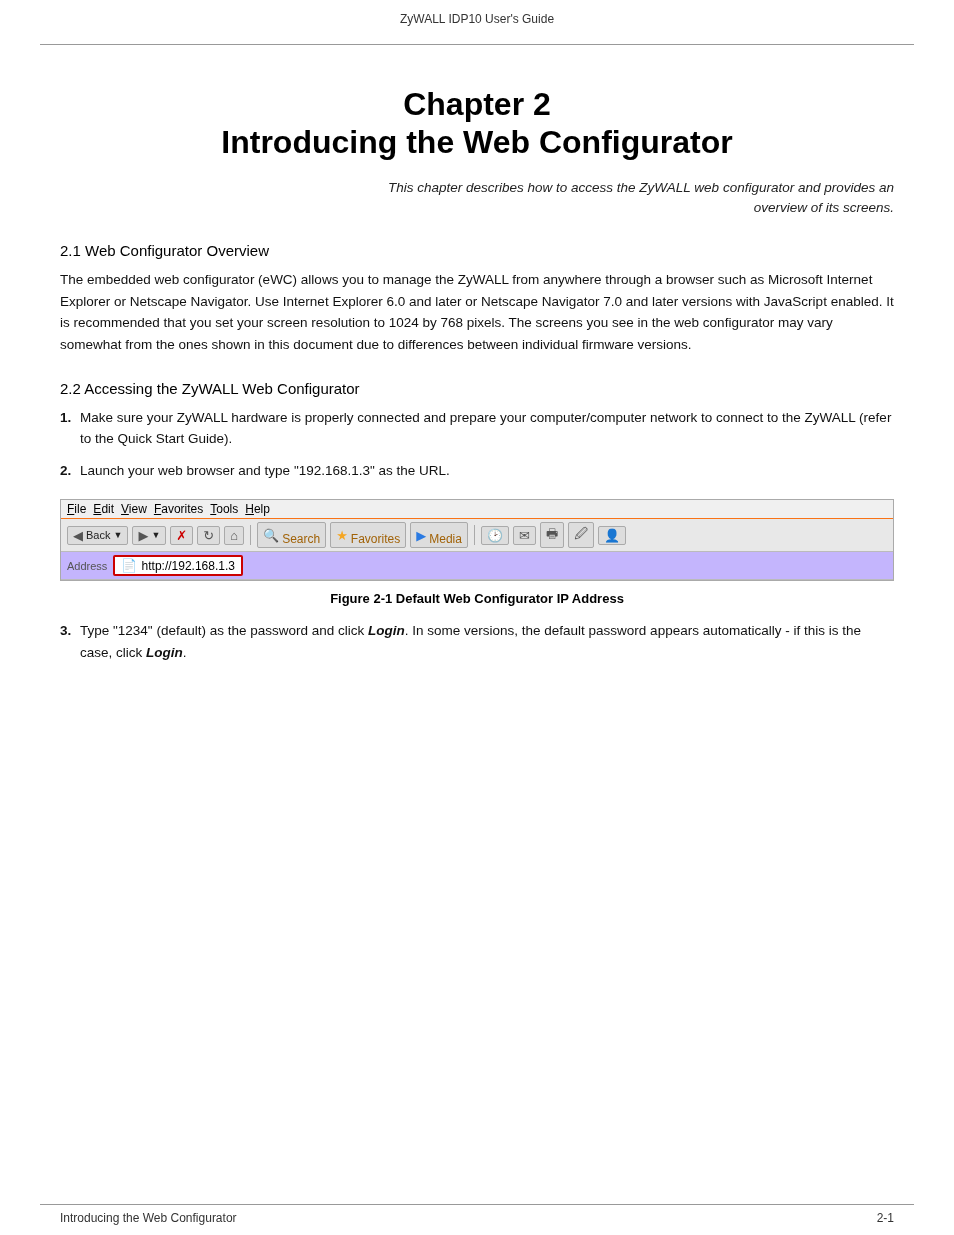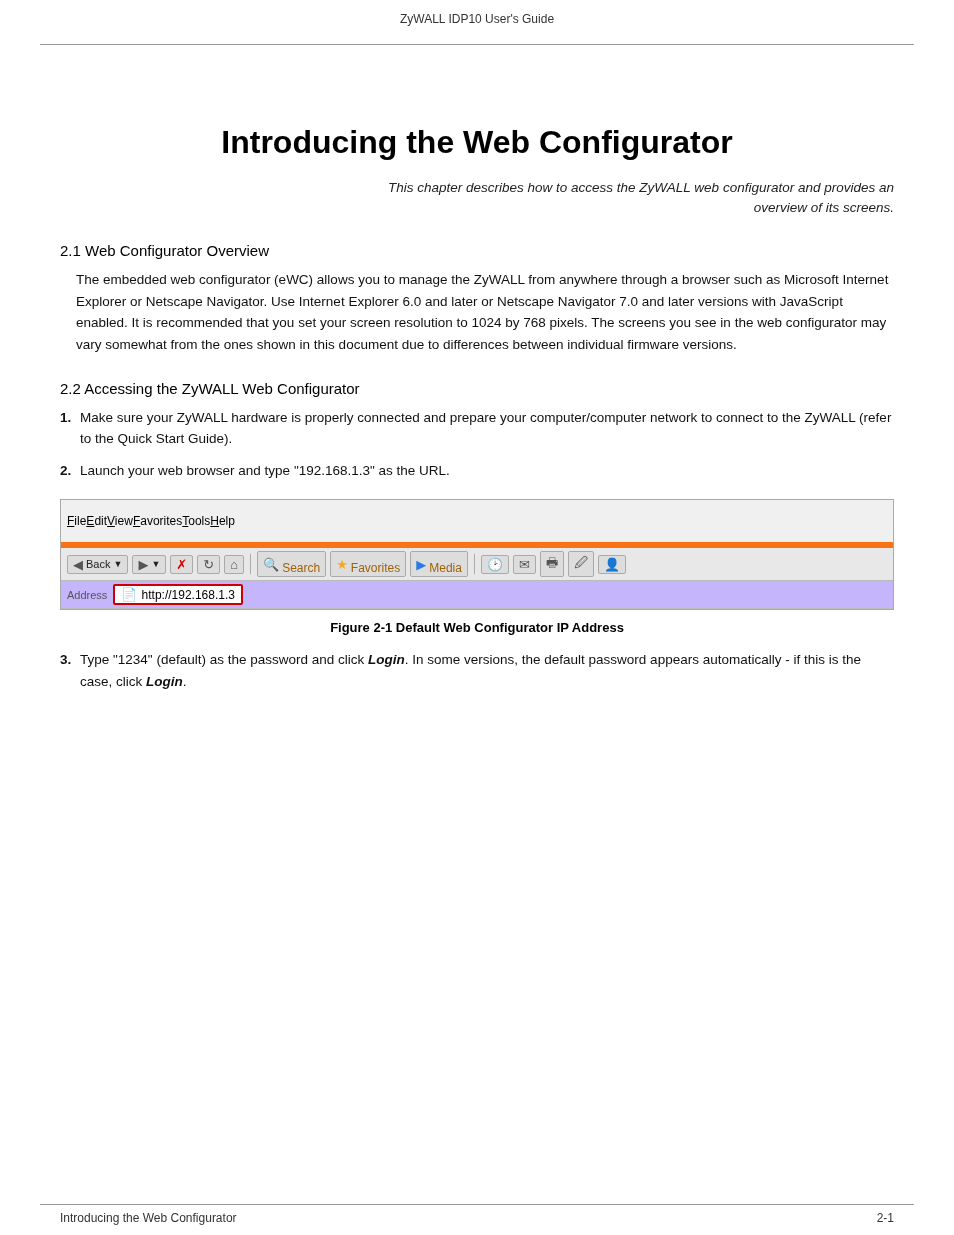--- a/index.html
+++ b/index.html
@@ -55,21 +55,20 @@
       font-size: 15px;
       font-weight: normal;
       margin-bottom: 10px;
       margin-top: 24px;
     }
     .body-text {
       font-size: 13.5px;
       line-height: 1.6;
       margin-bottom: 16px;
       color: #111;
-      margin-left: 16px;
     }
     .numbered-list {
       list-style: none;
       padding: 0;
       margin: 0;
     }
     .numbered-list li {
       font-size: 13.5px;
       line-height: 1.6;
       margin-bottom: 10px;
@@ -87,24 +86,24 @@
     }
     
     .browser-screenshot {
       border: 1px solid #aaa;
       margin: 18px 0 10px 0;
       background: #f0f0f0;
       font-size: 12px;
     }
     .browser-menubar {
       background: #f0f0f0;
-      padding: 14px 6px;
-      border-bottom: 6px solid #f97316;
+      padding: 2px 6px;
+      border-bottom: 1px solid #f97316;
       display: flex;
-      gap: 0;
+      gap: 7px;
       font-size: 12px;
       color: #000;
     }
     .browser-menubar span {
       cursor: default;
     }
     .browser-toolbar {
       background: #e8e8e8;
       padding: 3px 6px;
       border-bottom: 1px solid #bbb;
@@ -211,21 +210,21 @@
 
   <div class="header-right">
     <span>ZyWALL IDP10 User's Guide</span>
   </div>
   <hr class="header-rule">
 
   <div class="content">
 
     <div class="chapter-title">
       <h1>
-        <br>
+        <span>Chapter 2</span><br>
         <span>Introducing the Web Configurator</span>
       </h1>
     </div>
 
     <div class="subtitle-italic">
       <span>This chapter describes how to access the ZyWALL web configurator and provides an</span><br>
       <span>overview of its screens.</span>
     </div>
 
     <div class="section-heading">

